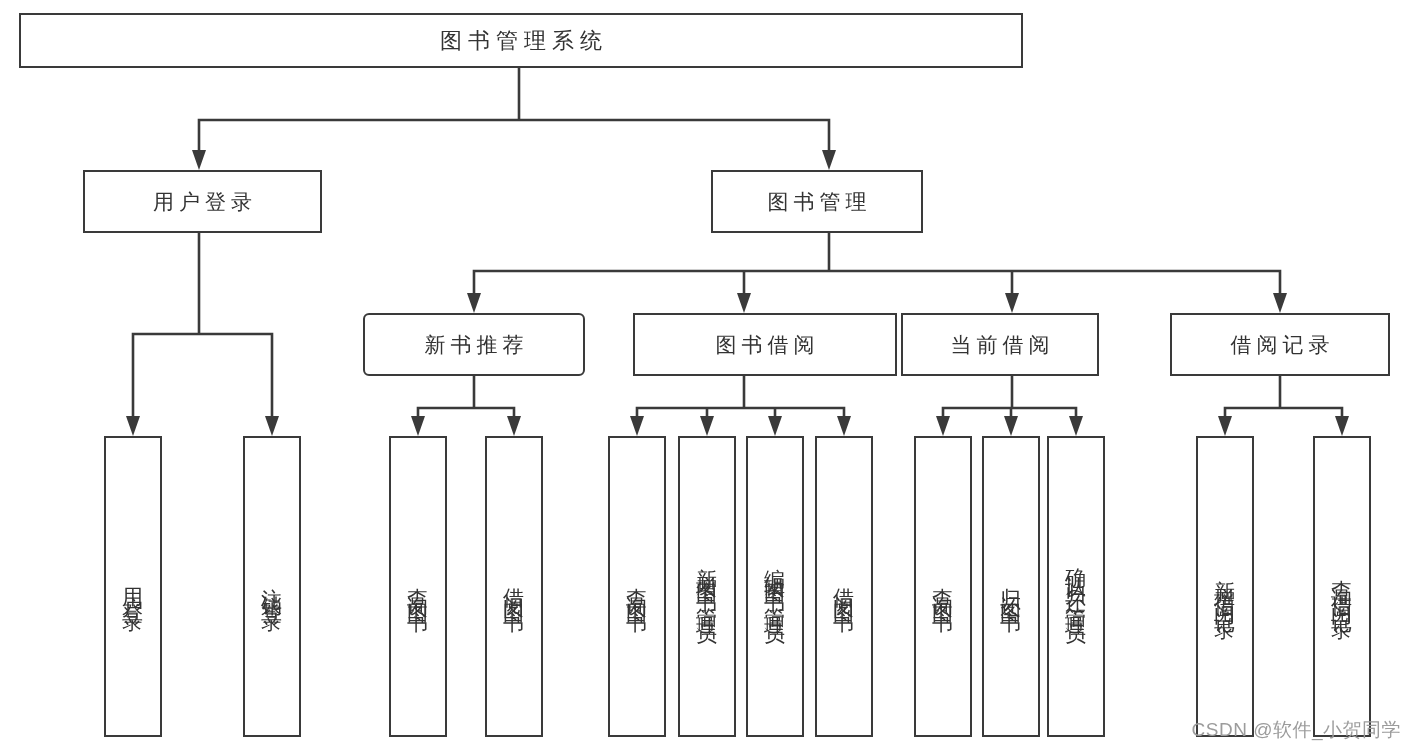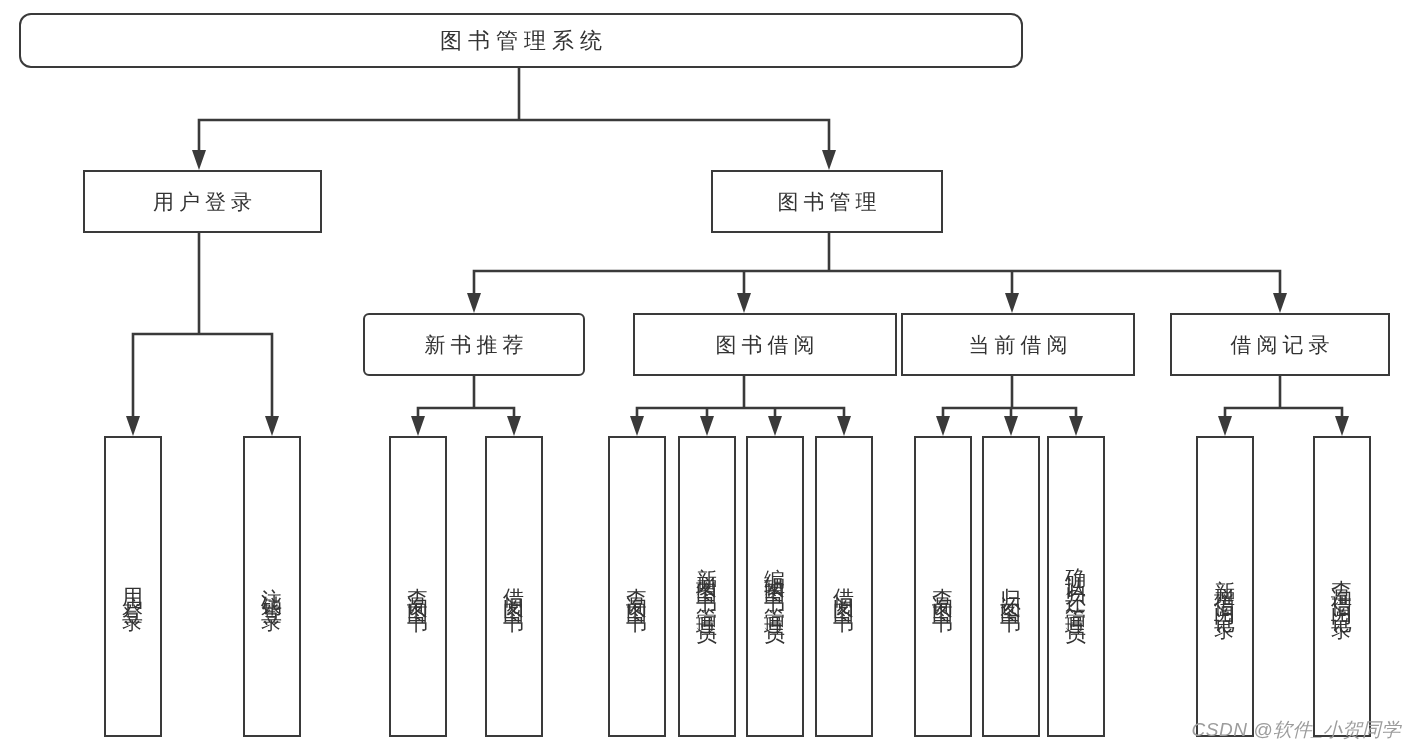--- a/index.html
+++ b/index.html
@@ -52,21 +52,20 @@
   }
   .watermark {
     position: absolute;
     right: 4px;
     bottom: 4px;
     z-index: 3;
     font-size: 19px;
     letter-spacing: 0.5px;
     color: var(--watermark-color);
     white-space: nowrap;
-    font-style: italic;
   }
 </style>
 </head>
 <body>
 
 <div class="canvas">
 
   <svg class="connectors" width="1405" height="747" viewBox="0 0 1405 747">
     <g>
       <path d="M519 68 V120"></path>
@@ -115,28 +114,28 @@
       <polygon points="1069,416 1083,416 1076,436"></polygon>
     </g>
     <g>
       <path d="M1280 376 V408"></path>
       <path d="M1225 416 V408 H1342 V416"></path>
       <polygon points="1218,416 1232,416 1225,436"></polygon>
       <polygon points="1335,416 1349,416 1342,436"></polygon>
     </g>
   </svg>
 
-  <div class="box root-label" style="left:19px; top:13px; width:1004px; height:55px;border-radius:12px;">图书管理系统</div>
+  <div class="box root-label" style="left:19px; top:13px; width:1004px; height:55px;">图书管理系统</div>
 
   <div class="box h-label" style="left:83px; top:170px; width:239px; height:63px;">用户登录</div>
-  <div class="box h-label" style="left:711px; top:170px; width:232px; height:63px;">图书管理</div>
+  <div class="box h-label" style="left:711px; top:170px; width:212px; height:63px;">图书管理</div>
 
   <div class="box h-label" style="left:363px; top:313px; width:222px; height:63px;border-radius:6px;">新书推荐</div>
   <div class="box h-label" style="left:633px; top:313px; width:264px; height:63px;">图书借阅</div>
-  <div class="box h-label" style="left:901px; top:313px; width:234px; height:63px;">当前借阅</div>
+  <div class="box h-label" style="left:901px; top:313px; width:198px; height:63px;">当前借阅</div>
   <div class="box h-label" style="left:1170px; top:313px; width:220px; height:63px;">借阅记录</div>
 
   <div class="box leaf" style="left:104px; top:436px; width:58px; height:301px;">用户登录</div>
   <div class="box leaf" style="left:243px; top:436px; width:58px; height:301px;">注销登录</div>
 
   <div class="box leaf" style="left:389px; top:436px; width:58px; height:301px;">查询图书</div>
   <div class="box leaf" style="left:485px; top:436px; width:58px; height:301px;">借阅图书</div>
 
   <div class="box leaf" style="left:608px; top:436px; width:58px; height:301px;">查询图书</div>
   <div class="box leaf" style="left:678px; top:436px; width:58px; height:301px;">新增图书（管理员）</div>

